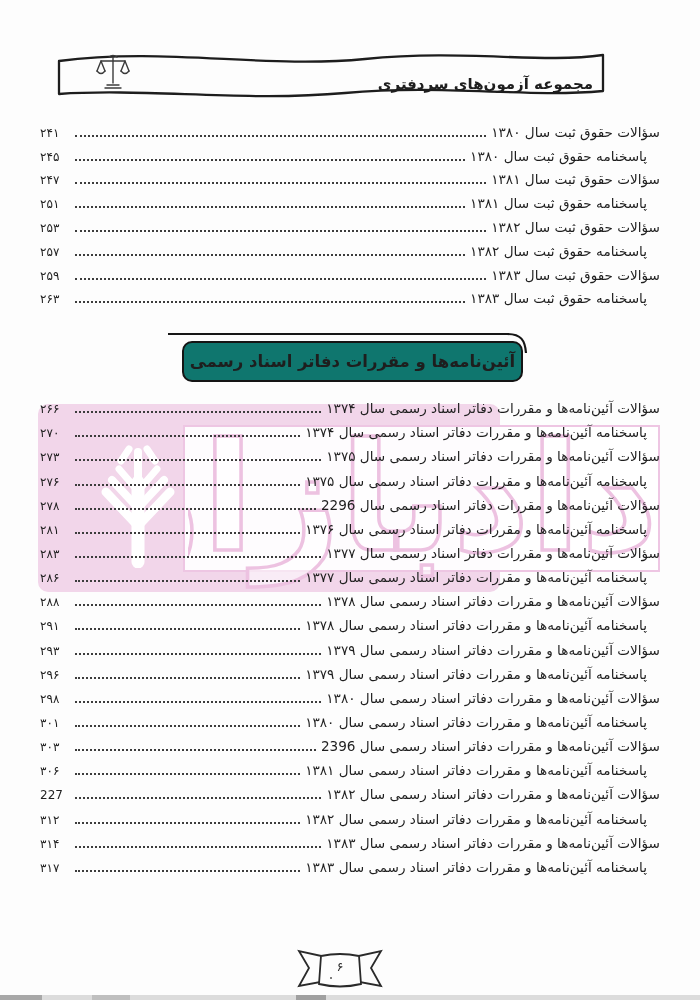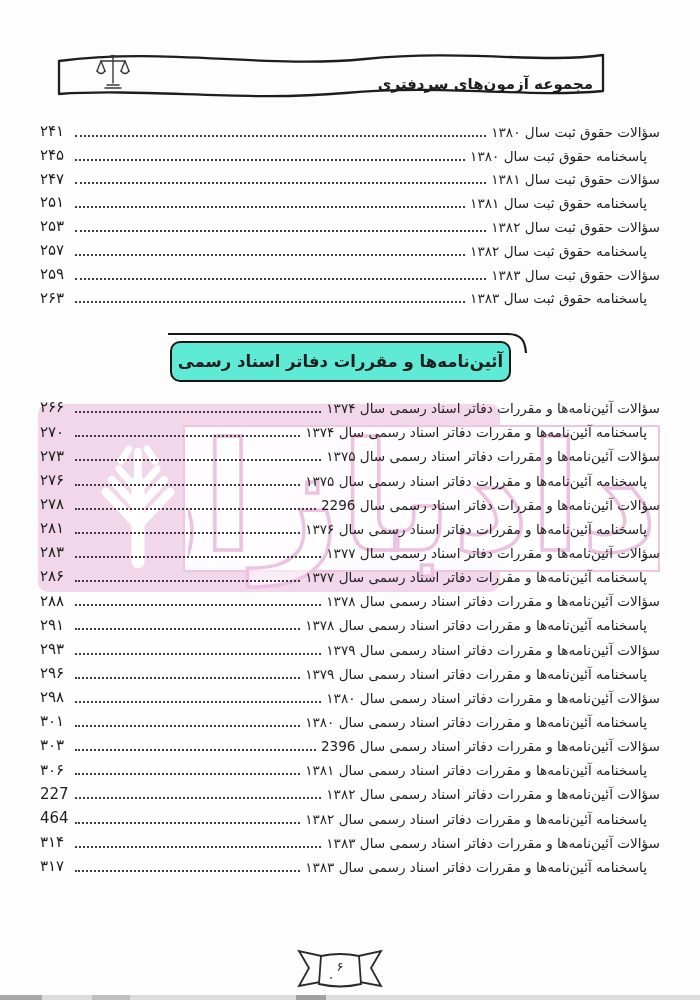--- a/index.html
+++ b/index.html
@@ -18,26 +18,26 @@
   }
   
   .toc{position:absolute;left:40px;width:620px;direction:rtl;z-index:2;}
   .toc-s1{top:117px;}
   .toc-s2{top:393px;}
   .toc-row{display:flex;align-items:flex-end;height:23.8px;}
   .toc-s2 .toc-row{height:24.15px;}
   .toc-row.indent{padding-right:13px;}
   .toc-title{font-size:13.6px;white-space:nowrap;line-height:1.25;text-align:right;}
   .leader{flex:1;border-bottom:2px dotted #3c3c3c;margin:0 5px 4px 5px;min-width:20px;}
-  .toc-page{font-size:15px;min-width:30px;text-align:left;line-height:1.25;}
+  .toc-page{font-size:12px;min-width:30px;text-align:left;line-height:1.25;}
   
   .flourish{position:absolute;left:166px;top:327px;z-index:2;}
   .section-box{
-    position:absolute;left:170px;top:341px;width:337px;height:37px;z-index:2;
-    border:2.5px solid #151515;border-radius:10px;background:#5eead4;
+    position:absolute;left:182px;top:341px;width:337px;height:37px;z-index:2;
+    border:2.5px solid #151515;border-radius:10px;background:#0f766e;
     display:flex;align-items:center;justify-content:center;direction:rtl;
   }
   .section-box span{font-size:16.5px;font-weight:bold;white-space:nowrap;}
   
   .watermark{position:absolute;left:38px;top:404px;width:624px;height:188px;z-index:1;pointer-events:none;}
   .wm-block{
     position:absolute;left:0;top:0;width:462px;height:188px;
     background:#f2d6ea;border-radius:10px;
   }
   .wm-inner{
@@ -245,21 +245,21 @@
         <span class="toc-page">۳۰۶</span>
       </div>
       <div class="toc-row">
         <span class="toc-title">سؤالات آئین‌نامه‌ها و مقررات دفاتر اسناد رسمی سال ۱۳۸۲</span>
         <span class="leader"></span>
         <span class="toc-page">227</span>
       </div>
       <div class="toc-row indent">
         <span class="toc-title">پاسخنامه آئین‌نامه‌ها و مقررات دفاتر اسناد رسمی سال ۱۳۸۲</span>
         <span class="leader"></span>
-        <span class="toc-page">464</span>
+        <span class="toc-page">۳۱۲</span>
       </div>
       <div class="toc-row">
         <span class="toc-title">سؤالات آئین‌نامه‌ها و مقررات دفاتر اسناد رسمی سال ۱۳۸۳</span>
         <span class="leader"></span>
         <span class="toc-page">۳۱۴</span>
       </div>
       <div class="toc-row indent">
         <span class="toc-title">پاسخنامه آئین‌نامه‌ها و مقررات دفاتر اسناد رسمی سال ۱۳۸۳</span>
         <span class="leader"></span>
         <span class="toc-page">۳۱۷</span>

